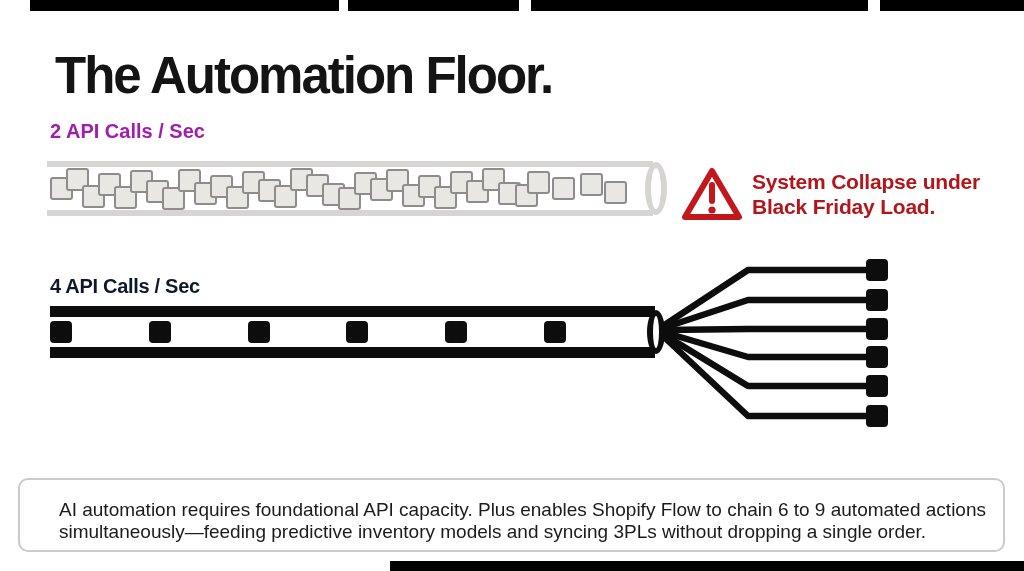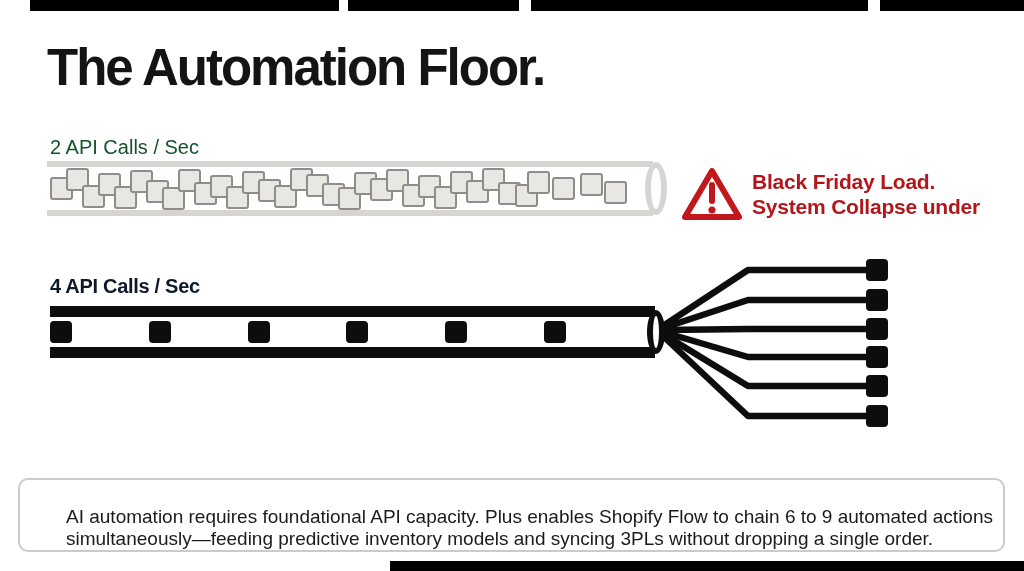--- a/index.html
+++ b/index.html
@@ -13,21 +13,21 @@
   .seg{position:absolute;top:0;height:11px;background:#000;}
 
   
   #title{
     left:47px;top:38px;font-size:51px;font-weight:700;letter-spacing:-2px;
     color:#141414;white-space:nowrap;
   }
 
   
   .lane-label{left:50px;font-size:20px;white-space:nowrap;}
-  #label-slow{top:136px;color:#14532d;font-weight:400;}
+  #label-slow{top:120px;color:#a21caf;font-weight:700;}
   #label-fast{top:275px;color:#0f172a;font-weight:700;letter-spacing:-0.3px;}
 
   
   .wall-gray{left:47px;width:606px;height:6px;background:#d7d5d2;}
   #wall-gray-top{top:161px;}
   #wall-gray-bottom{top:210px;}
   #mouth-slow{
     left:645px;top:162px;width:10px;height:41px;background:#fff;
     border:6px solid #d7d5d2;border-radius:50%;
   }
@@ -76,21 +76,21 @@
 
 <div id="stage">
 
   <div id="top-bar">
       <div class="seg" style="left: 30px; width: 309px; background: rgb(0, 0, 0);"></div>
       <div class="seg" style="left: 348px; width: 171px; background: rgb(0, 0, 0);"></div>
       <div class="seg" style="left: 531px; width: 337px; background: rgb(0, 0, 0);"></div>
       <div class="seg" style="left: 880px; width: 144px; background: rgb(0, 0, 0);"></div>
     </div>
 
-  <h1 id="title" class="abs" style="margin:0;">The Automation Floor.</h1>
+  <h1 id="title" class="abs" style="margin:8px;">The Automation Floor.</h1>
 
   <div id="label-slow" class="abs lane-label">2 API Calls / Sec</div>
 
   <div id="wall-gray-top" class="abs wall-gray"></div>
   <div id="wall-gray-bottom" class="abs wall-gray"></div>
   <div id="slow-squares">
       <div class="call-sq" style="left: 50px; top: 177px; background: rgb(233, 231, 228); border-color: rgb(143, 141, 139);"></div>
       <div class="call-sq" style="left: 66px; top: 168px; background: rgb(233, 231, 228); border-color: rgb(143, 141, 139);"></div>
       <div class="call-sq" style="left: 82px; top: 185px; background: rgb(233, 231, 228); border-color: rgb(143, 141, 139);"></div>
       <div class="call-sq" style="left: 98px; top: 173px; background: rgb(233, 231, 228); border-color: rgb(143, 141, 139);"></div>
@@ -127,22 +127,22 @@
     </div>
   <div id="mouth-slow" class="abs"></div>
 
   <svg id="warn-icon" class="abs" width="62" height="58" viewBox="0 0 62 58">
     <polygon points="31,5 58,51 4,51" fill="none" stroke="#c0181d" stroke-width="6" stroke-linejoin="round"></polygon>
     <line x1="31" y1="19" x2="31" y2="35" stroke="#c0181d" stroke-width="6" stroke-linecap="round"></line>
     <circle cx="31" cy="44" r="3.6" fill="#c0181d"></circle>
   </svg>
 
   <div id="warn-text" class="abs">
+    <div>System Collapse under</div>
     <div>Black Friday Load.</div>
-    <div>System Collapse under</div>
   </div>
 
   <div id="label-fast" class="abs lane-label">4 API Calls / Sec</div>
 
   <div id="wall-black-top" class="abs wall-black"></div>
   <div id="wall-black-bottom" class="abs wall-black"></div>
   <div id="fast-squares">
       <div class="fast-sq" style="left: 50px; background: rgb(13, 13, 13);"></div>
       <div class="fast-sq" style="left: 149px; background: rgb(13, 13, 13);"></div>
       <div class="fast-sq" style="left: 248px; background: rgb(13, 13, 13);"></div>
@@ -163,17 +163,17 @@
   <div id="out-squares">
       <div class="out-sq" style="top: 259px; background: rgb(13, 13, 13);"></div>
       <div class="out-sq" style="top: 289px; background: rgb(13, 13, 13);"></div>
       <div class="out-sq" style="top: 318px; background: rgb(13, 13, 13);"></div>
       <div class="out-sq" style="top: 346px; background: rgb(13, 13, 13);"></div>
       <div class="out-sq" style="top: 375px; background: rgb(13, 13, 13);"></div>
       <div class="out-sq" style="top: 405px; background: rgb(13, 13, 13);"></div>
     </div>
 
   <div id="footer-box" class="abs"></div>
-  <p id="footer-text" class="abs" style="margin:16px;">AI automation requires foundational API capacity. Plus enables Shopify Flow to chain 6 to 9 automated actions simultaneously—feeding predictive inventory models and syncing 3PLs without dropping a single order.</p>
+  <p id="footer-text" class="abs" style="margin:9px;">AI automation requires foundational API capacity. Plus enables Shopify Flow to chain 6 to 9 automated actions simultaneously—feeding predictive inventory models and syncing 3PLs without dropping a single order.</p>
 
   <div id="bottom-bar" class="abs" style="left: 390px; width: 634px; background: rgb(0, 0, 0);"></div>
 
 </div>
 
 </body></html>

